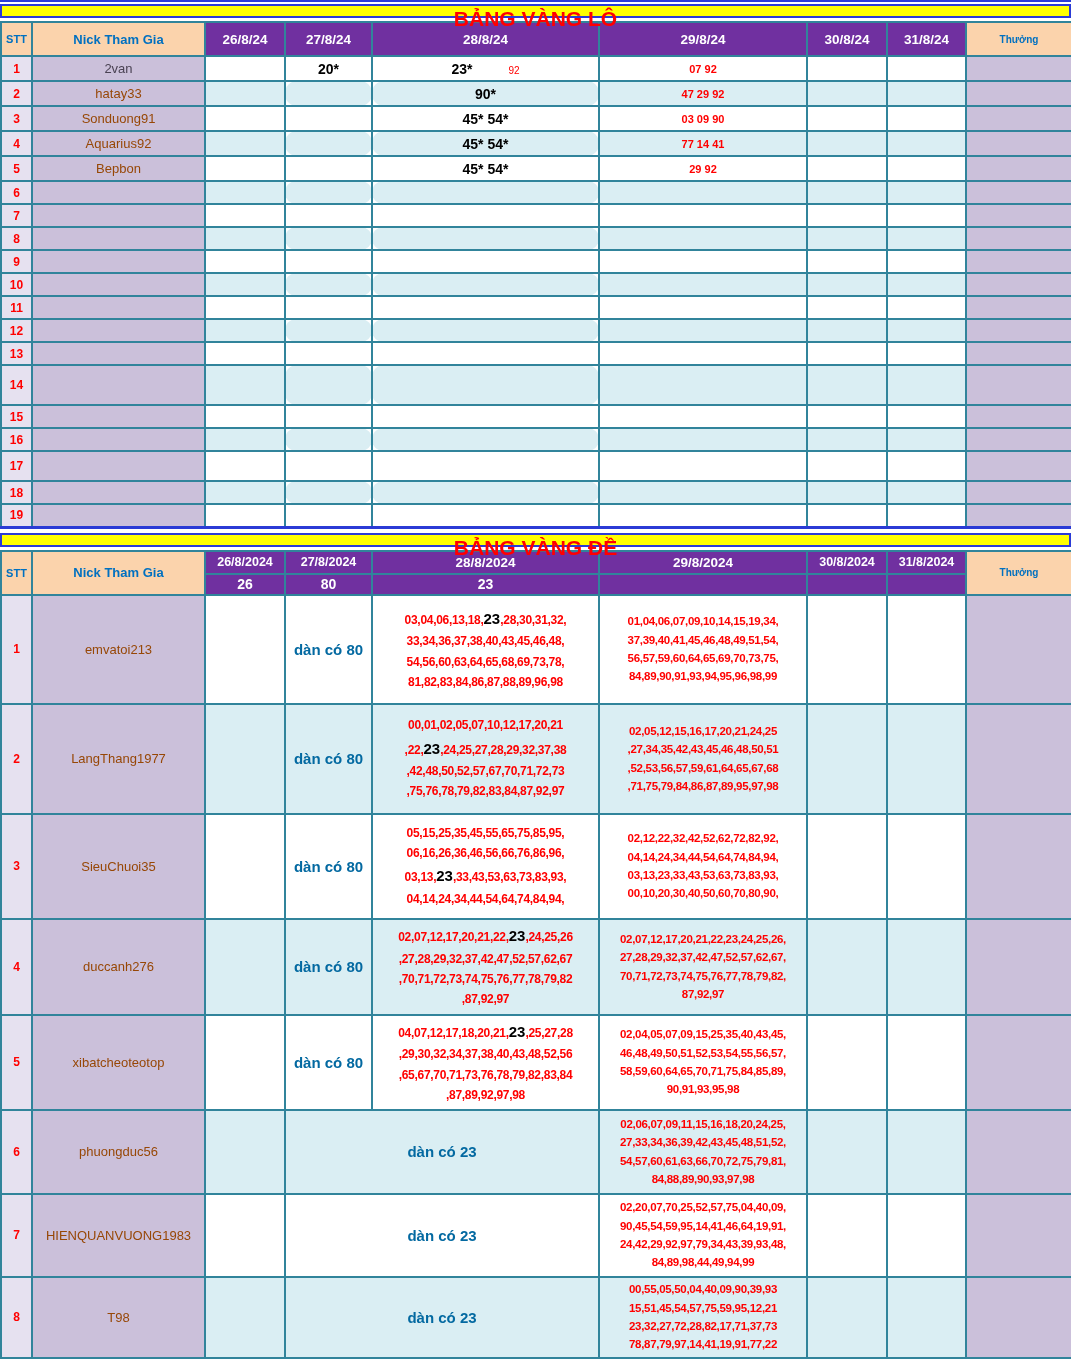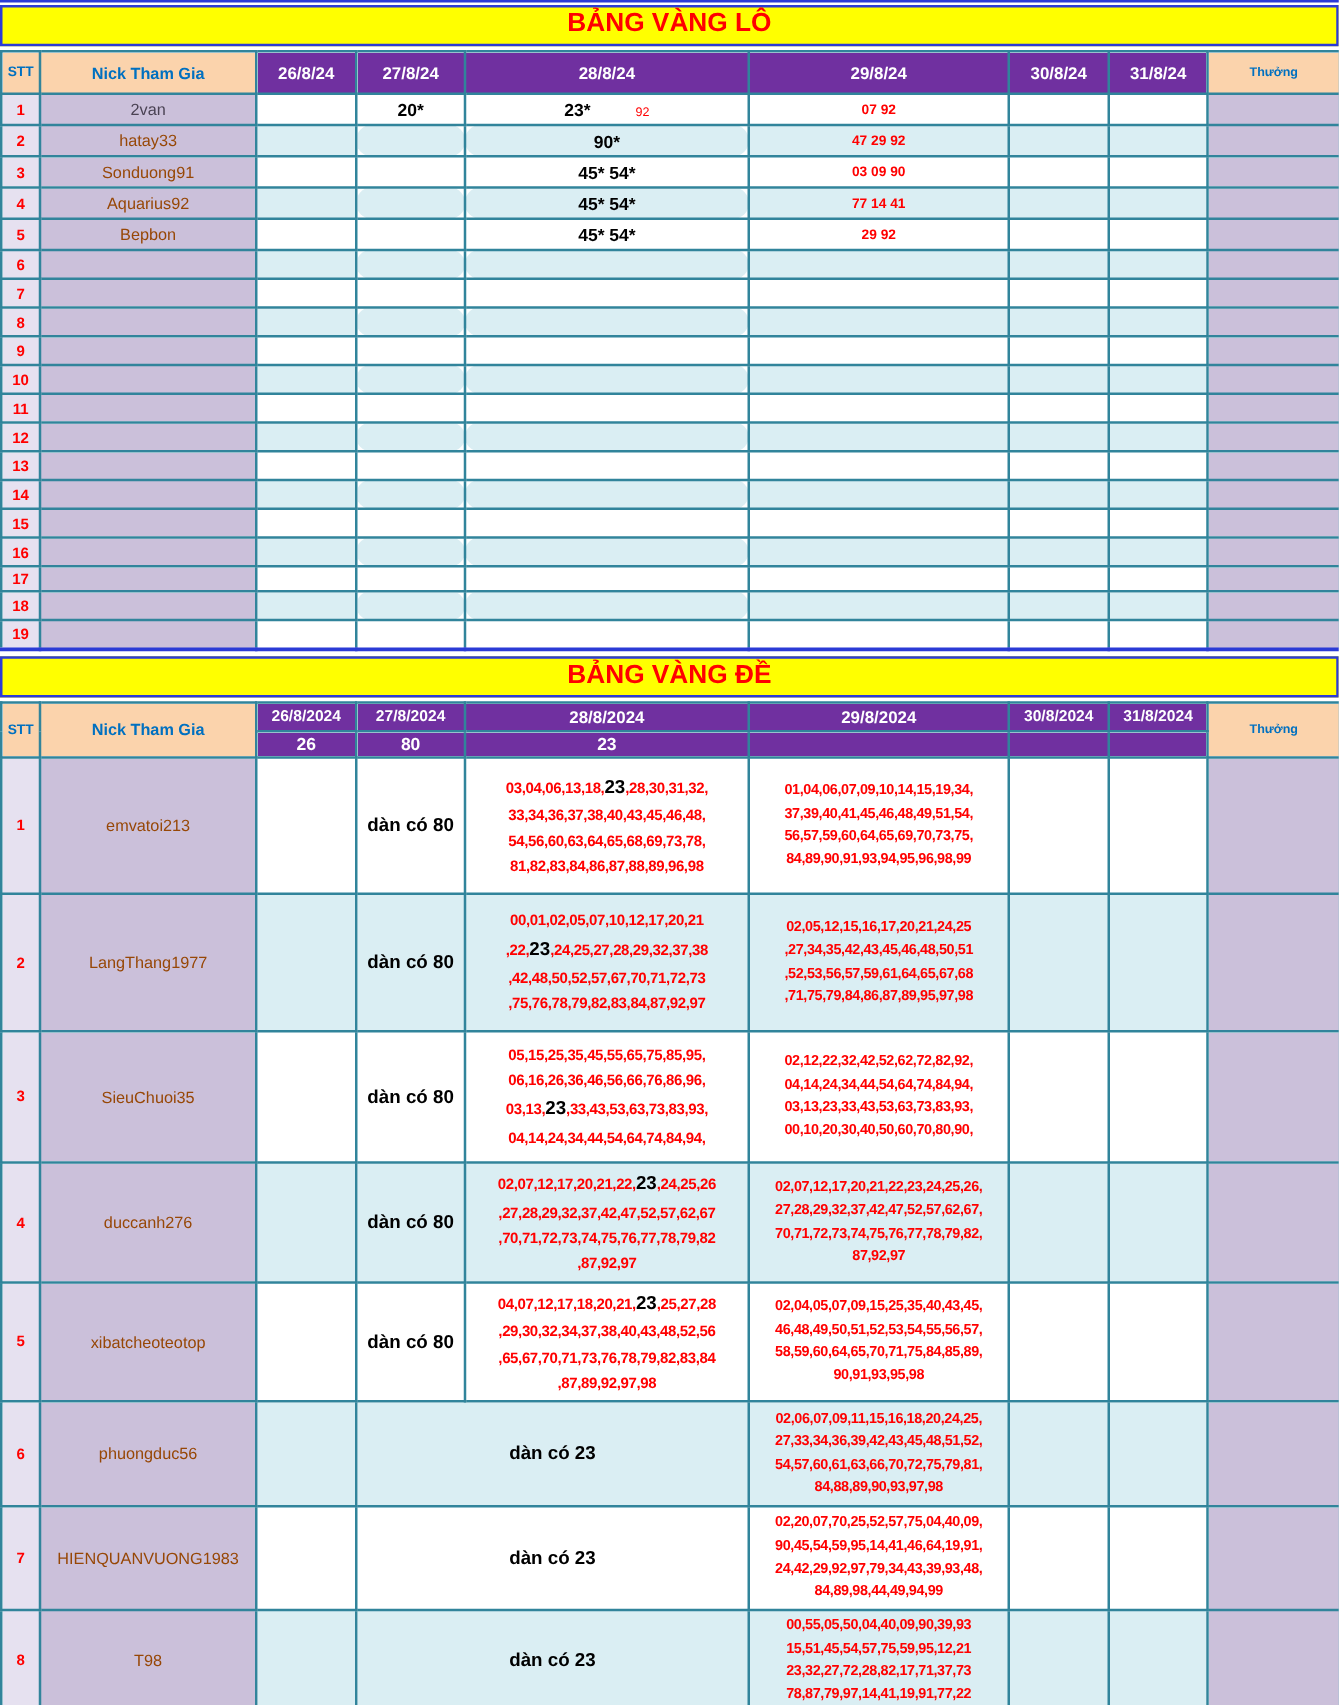--- a/index.html
+++ b/index.html
@@ -8,42 +8,42 @@
     --rowBlue:#DAEEF3; --brown:#974706; --headBlue:#0070C0; --dark:#4A4253;
   }
   html,body{margin:0;padding:0;}
   body{
     width:1071px;height:1364px;background:#fff;overflow:hidden;
     border-top:2px solid var(--royal);
     font-family:"Liberation Sans",sans-serif;
     box-sizing:border-box;
   }
   .title{
-    box-sizing:border-box;height:33px;margin:2px 0 3px 0;
+    box-sizing:border-box;height:14px;margin:2px 0 3px 0;
     border:2px solid var(--royal);background:var(--yellow);
     color:var(--red);font-weight:bold;font-size:21px;
     text-align:center;line-height:26px;
   }
   table{border-collapse:collapse;table-layout:fixed;width:1071px;}
   td,th{border:2px solid var(--teal);padding:0;overflow:hidden;vertical-align:middle;}
   th{font-weight:bold;}
   .peach{background:var(--peach);color:var(--headBlue);font-size:13px;text-align:center;}
   .peach.big{font-size:10px;}
   .pur{background:var(--purple);color:#fff;font-size:13.5px;text-align:center;font-weight:bold;}
   .sub{font-size:14px;}
   .stt{background:var(--lavLight);color:var(--red);font-weight:bold;font-size:12px;text-align:center;}
   .nick{background:var(--lav);color:var(--brown);font-weight:normal;font-size:13px;text-align:center;}
   .nick.dark{color:var(--dark);}
   .thuong{background:var(--lav);}
   .zb{background:#fff;text-align:center;}
   tr.even .zb{background:var(--rowBlue);}
   .blk{font-weight:bold;font-size:14px;color:#000;border-radius:12px;}
   .rslt{color:var(--red);font-weight:bold;font-size:11px;}
   .rd{color:var(--red);font-size:10px;font-weight:normal;margin-left:32px;}
-  .dan{color:#000000;font-weight:bold;font-size:15px;}
+  .dan{color:#0369a1;font-weight:bold;font-size:15px;}
   .nums{
     color:var(--red);font-weight:bold;font-size:12px;letter-spacing:-0.3px;
     white-space:pre-line;line-height:1.7;overflow-wrap:break-word;
   }
   .nums.sm{font-size:11.5px;line-height:1.6;}
   .hl23{color:#000;font-size:15px;letter-spacing:0;}
   #lo{border-bottom:3px solid var(--royal);}
   #de{border-bottom:2px solid var(--teal);}
 </style>
 </head>
@@ -213,21 +213,21 @@
         <td class="stt">13</td>
         <td class="nick"></td>
         <td class="zb"></td>
         <td class="zb blk"></td>
         <td class="zb blk"></td>
         <td class="zb rslt"></td>
         <td class="zb"></td>
         <td class="zb"></td>
         <td class="thuong"></td>
       </tr>
-      <tr class="even" style="height: 23px;">
+      <tr class="even" style="height: 40px;">
         <td class="stt">14</td>
         <td class="nick"></td>
         <td class="zb"></td>
         <td class="zb blk"></td>
         <td class="zb blk"></td>
         <td class="zb rslt"></td>
         <td class="zb"></td>
         <td class="zb"></td>
         <td class="thuong"></td>
       </tr>
@@ -246,21 +246,21 @@
         <td class="stt">16</td>
         <td class="nick"></td>
         <td class="zb"></td>
         <td class="zb blk"></td>
         <td class="zb blk"></td>
         <td class="zb rslt"></td>
         <td class="zb"></td>
         <td class="zb"></td>
         <td class="thuong"></td>
       </tr>
-      <tr style="height: 20px;">
+      <tr style="height: 30px;">
         <td class="stt">17</td>
         <td class="nick"></td>
         <td class="zb"></td>
         <td class="zb blk"></td>
         <td class="zb blk"></td>
         <td class="zb rslt"></td>
         <td class="zb"></td>
         <td class="zb"></td>
         <td class="thuong"></td>
       </tr>

